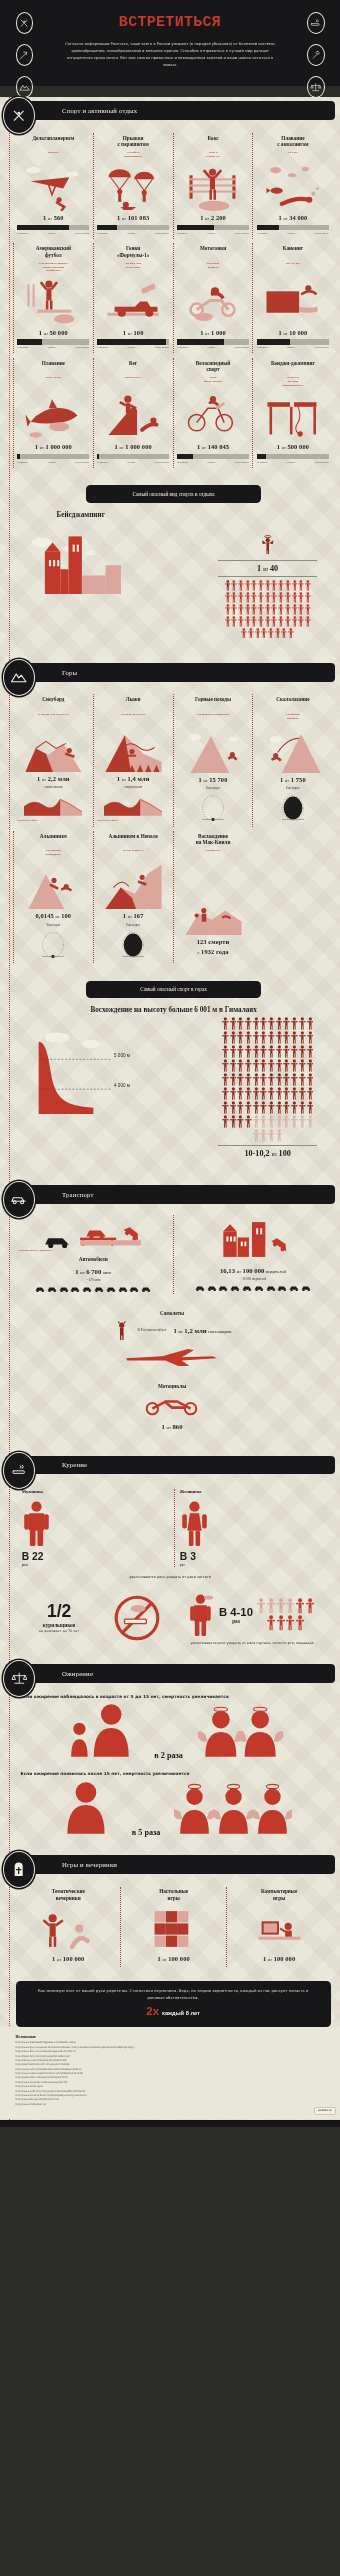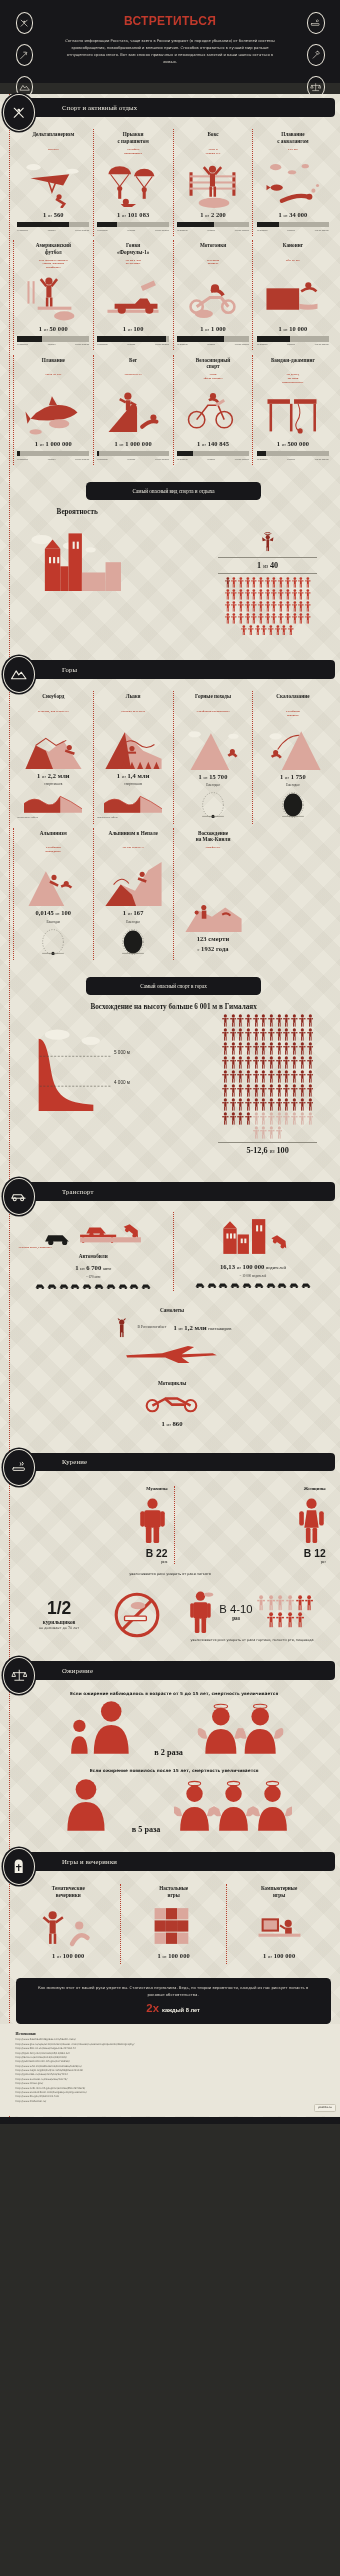--- a/index.html
+++ b/index.html
@@ -21,21 +21,21 @@
     text-align: center;
   }
   .header-title {
     font-family: "Liberation Sans", sans-serif;
     font-weight: bold;
     color: #c0392b;
     line-height: 1.02;
     letter-spacing: 0.3px;
   }
   .header-title .l1 { font-size: 24px; display: block; }
-  .header-title .l2 { font-size: 12px; display: block; margin-top: 2.1px; }
+  .header-title .l2 { font-size: 15px; display: block; margin-top: 2.1px; font-family: Liberation Mono, monospace; }
   .header-title .l3 { font-size: 15.5px; display: block; }
   .header-sub {
     margin: 10.3px auto 0;
     width: 216px;
     font-family: "DejaVu Sans", sans-serif;
     font-size: 3.7px;
     line-height: 1.85;
     color: #ddd9cf;
   }
   .hdr-icons { position: absolute; top: 0; left: 0; right: 0; bottom: 0; pointer-events: none; }
@@ -187,37 +187,37 @@
   .legend-line { font-size: 3.3px; text-align: center; color: #3b3a36; margin-bottom: 4.1px; }
   .icon-rows { display: flex; flex-wrap: wrap; gap: 1.5px; justify-content: center; }
 
   .single-col { padding: 6.2px 13.4px 8.2px 17.5px; text-align: center; }
   .center-stat { font-size: 6.7px; font-weight: bold; margin: 5.2px 0 2.1px; }
   .center-stat .sm { font-size: 4.6px; font-weight: normal; }
   .note { font-size: 3.6px; color: #3b3a36; }
 
   
   .smoke-grid { display: grid; grid-template-columns: 1fr 1fr; padding: 7.2px 8.2px 4.1px 15.5px; }
-  .smoke-grid > div { position: relative; padding: 3.1px 6.2px; text-align: right; }
+  .smoke-grid > div { position: relative; padding: 3.1px 6.2px; text-align: left; }
   .smoke-grid > div + div::before {
     content: ""; position: absolute; left: 0; top: 3.1px; bottom: 3.1px; border-left: 1px dotted #b8412f;
   }
   .smoke-head { font-weight: bold; font-size: 4.6px; margin-bottom: 4.1px; }
   .smoke-big { font-size: 10.3px; font-weight: bold; font-family: "Liberation Sans", sans-serif; }
   .smoke-sub { font-size: 3.6px; margin-top: 1px; }
   .half-row { display: flex; align-items: center; gap: 13.4px; padding: 9.3px 12.4px 3.1px 20.6px; }
   .frac { font-size: 17.5px; font-weight: bold; font-family: "Liberation Sans", sans-serif; line-height: .9; }
   .frac-lbl { font-size: 5.2px; font-weight: bold; margin-top: 2.1px; }
   .frac-sub { font-size: 3.3px; font-family: "DejaVu Sans", sans-serif; margin-top: 1.5px; color: #3b3a36; }
-  .x410 { font-size: 11.3px; font-weight: normal; font-family: "Liberation Sans", sans-serif; }
+  .x410 { font-size: 11.3px; font-weight: bold; font-family: "Liberation Sans", sans-serif; }
   .x410-sub { font-size: 5.2px; font-weight: bold; }
   .risk-note { font-size: 3.3px; font-family: "DejaVu Sans", sans-serif; margin-top: 4.1px; color: #2c2b27; }
 
   
-  .obes-block { padding: 7.2px 12.4px 3.1px 20.6px; text-align: center; }
+  .obes-block { padding: 7.2px 12.4px 3.1px 20.6px; text-align: left; }
   .obes-q { font-size: 4.3px; font-weight: bold; font-family: "DejaVu Sans", sans-serif; margin-bottom: 4.1px; }
   .obes-row { display: flex; align-items: flex-end; justify-content: center; gap: 13.4px; }
   .obes-mult { font-size: 8.2px; font-weight: bold; }
 
   
   .games-grid { display: grid; grid-template-columns: repeat(3, 1fr); padding: 7.2px 8.2px 5.2px 15.5px; }
   .games-grid > div { position: relative; padding: 3.1px 5.2px; text-align: center; }
   .games-grid > div + div::before {
     content: ""; position: absolute; left: 0; top: 3.1px; bottom: 3.1px; border-left: 1px dotted #b8412f;
   }
@@ -694,21 +694,21 @@
         <div class="meter-labels">
           <span>Безопасно</span>
             <span>Опасно</span>
             <span>Очень опасно</span>
           </div>
         </div>
       </div>
 
     <div class="feature-wrap">
       <div class="feature-banner">Самый опасный вид спорта и отдыха</div>
-      <div class="feature-title">Вероятность</div>
+      <div class="feature-title">Бейсджампинг</div>
       <div class="feature-row">
         <div class="feature-art">
           <svg width="129" height="72" viewBox="0 0 250 140">
             <ellipse cx="40" cy="40" rx="20" ry="9" fill="#f2efe4"></ellipse>
             <ellipse cx="95" cy="52" rx="14" ry="7" fill="#f2efe4"></ellipse>
             <ellipse cx="135" cy="60" rx="10" ry="5" fill="#f2efe4"></ellipse>
             <rect x="92" y="28" width="26" height="112" fill="#c0392b"></rect>
             <rect x="46" y="58" width="30" height="82" fill="#c0392b"></rect>
             <path d="M46 58 L61 40 L76 58 Z" fill="#c0392b"></path>
             <rect x="76" y="92" width="16" height="48" fill="#c0392b"></rect>
@@ -2238,21 +2238,21 @@
     <circle cx="5.5" cy="3" r="2.6" fill="#d8b3a8"></circle>
     <rect x="3.6" y="6.2" width="3.8" height="8" fill="#d8b3a8"></rect>
     <rect x="0.3" y="6.6" width="3" height="2" fill="#d8b3a8"></rect>
     <rect x="7.7" y="6.6" width="3" height="2" fill="#d8b3a8"></rect>
     <rect x="3.4" y="14" width="1.6" height="6.6" fill="#d8b3a8"></rect>
     <rect x="6" y="14" width="1.6" height="6.6" fill="#d8b3a8"></rect>
   </svg>
             </div>
           <div class="rule"></div>
           <div class="big-odds">
-            <span>5-12,6</span>
+            <span>10-10,2</span>
             <span class="sm">из</span>
             <span>100</span>
           </div>
         </div>
       </div>
     </div>
 
     <div class="sec-head">
       <div class="sec-bar"></div>
       <div class="sec-badge">
@@ -2513,21 +2513,21 @@
       <div>
         <div class="smoke-head">Женщины</div>
         <svg width="29" height="47" viewBox="0 0 56 92" style="margin:2.1px 0;">
           <circle cx="28" cy="13" r="10" fill="#c0392b"></circle>
             <path d="M14 60 L19 26 h18 l5 34 z" fill="#c0392b"></path>
           <rect x="4" y="28" width="9" height="28" rx="4" fill="#c0392b"></rect>
             <rect x="43" y="28" width="9" height="28" rx="4" fill="#c0392b"></rect>
           <rect x="17" y="60" width="9" height="30" rx="3" fill="#c0392b"></rect>
             <rect x="30" y="60" width="9" height="30" rx="3" fill="#c0392b"></rect>
         </svg>
-        <div class="smoke-big">В 12</div>
+        <div class="smoke-big">В 3</div>
         <div class="smoke-sub">раз</div>
       </div>
     </div>
     <div style="text-align:center;font-size:3.4px;font-family:'DejaVu Sans',sans-serif;padding:1px 20.6px 3.1px;">увеличивается риск умереть от рака легкого</div>
 
     <div class="half-row">
       <div style="text-align:center;width:77px;">
         <div class="frac">1/2</div>
         <div class="frac-lbl">курильщиков</div>
         <div class="frac-sub">не доживает до 70 лет</div>

